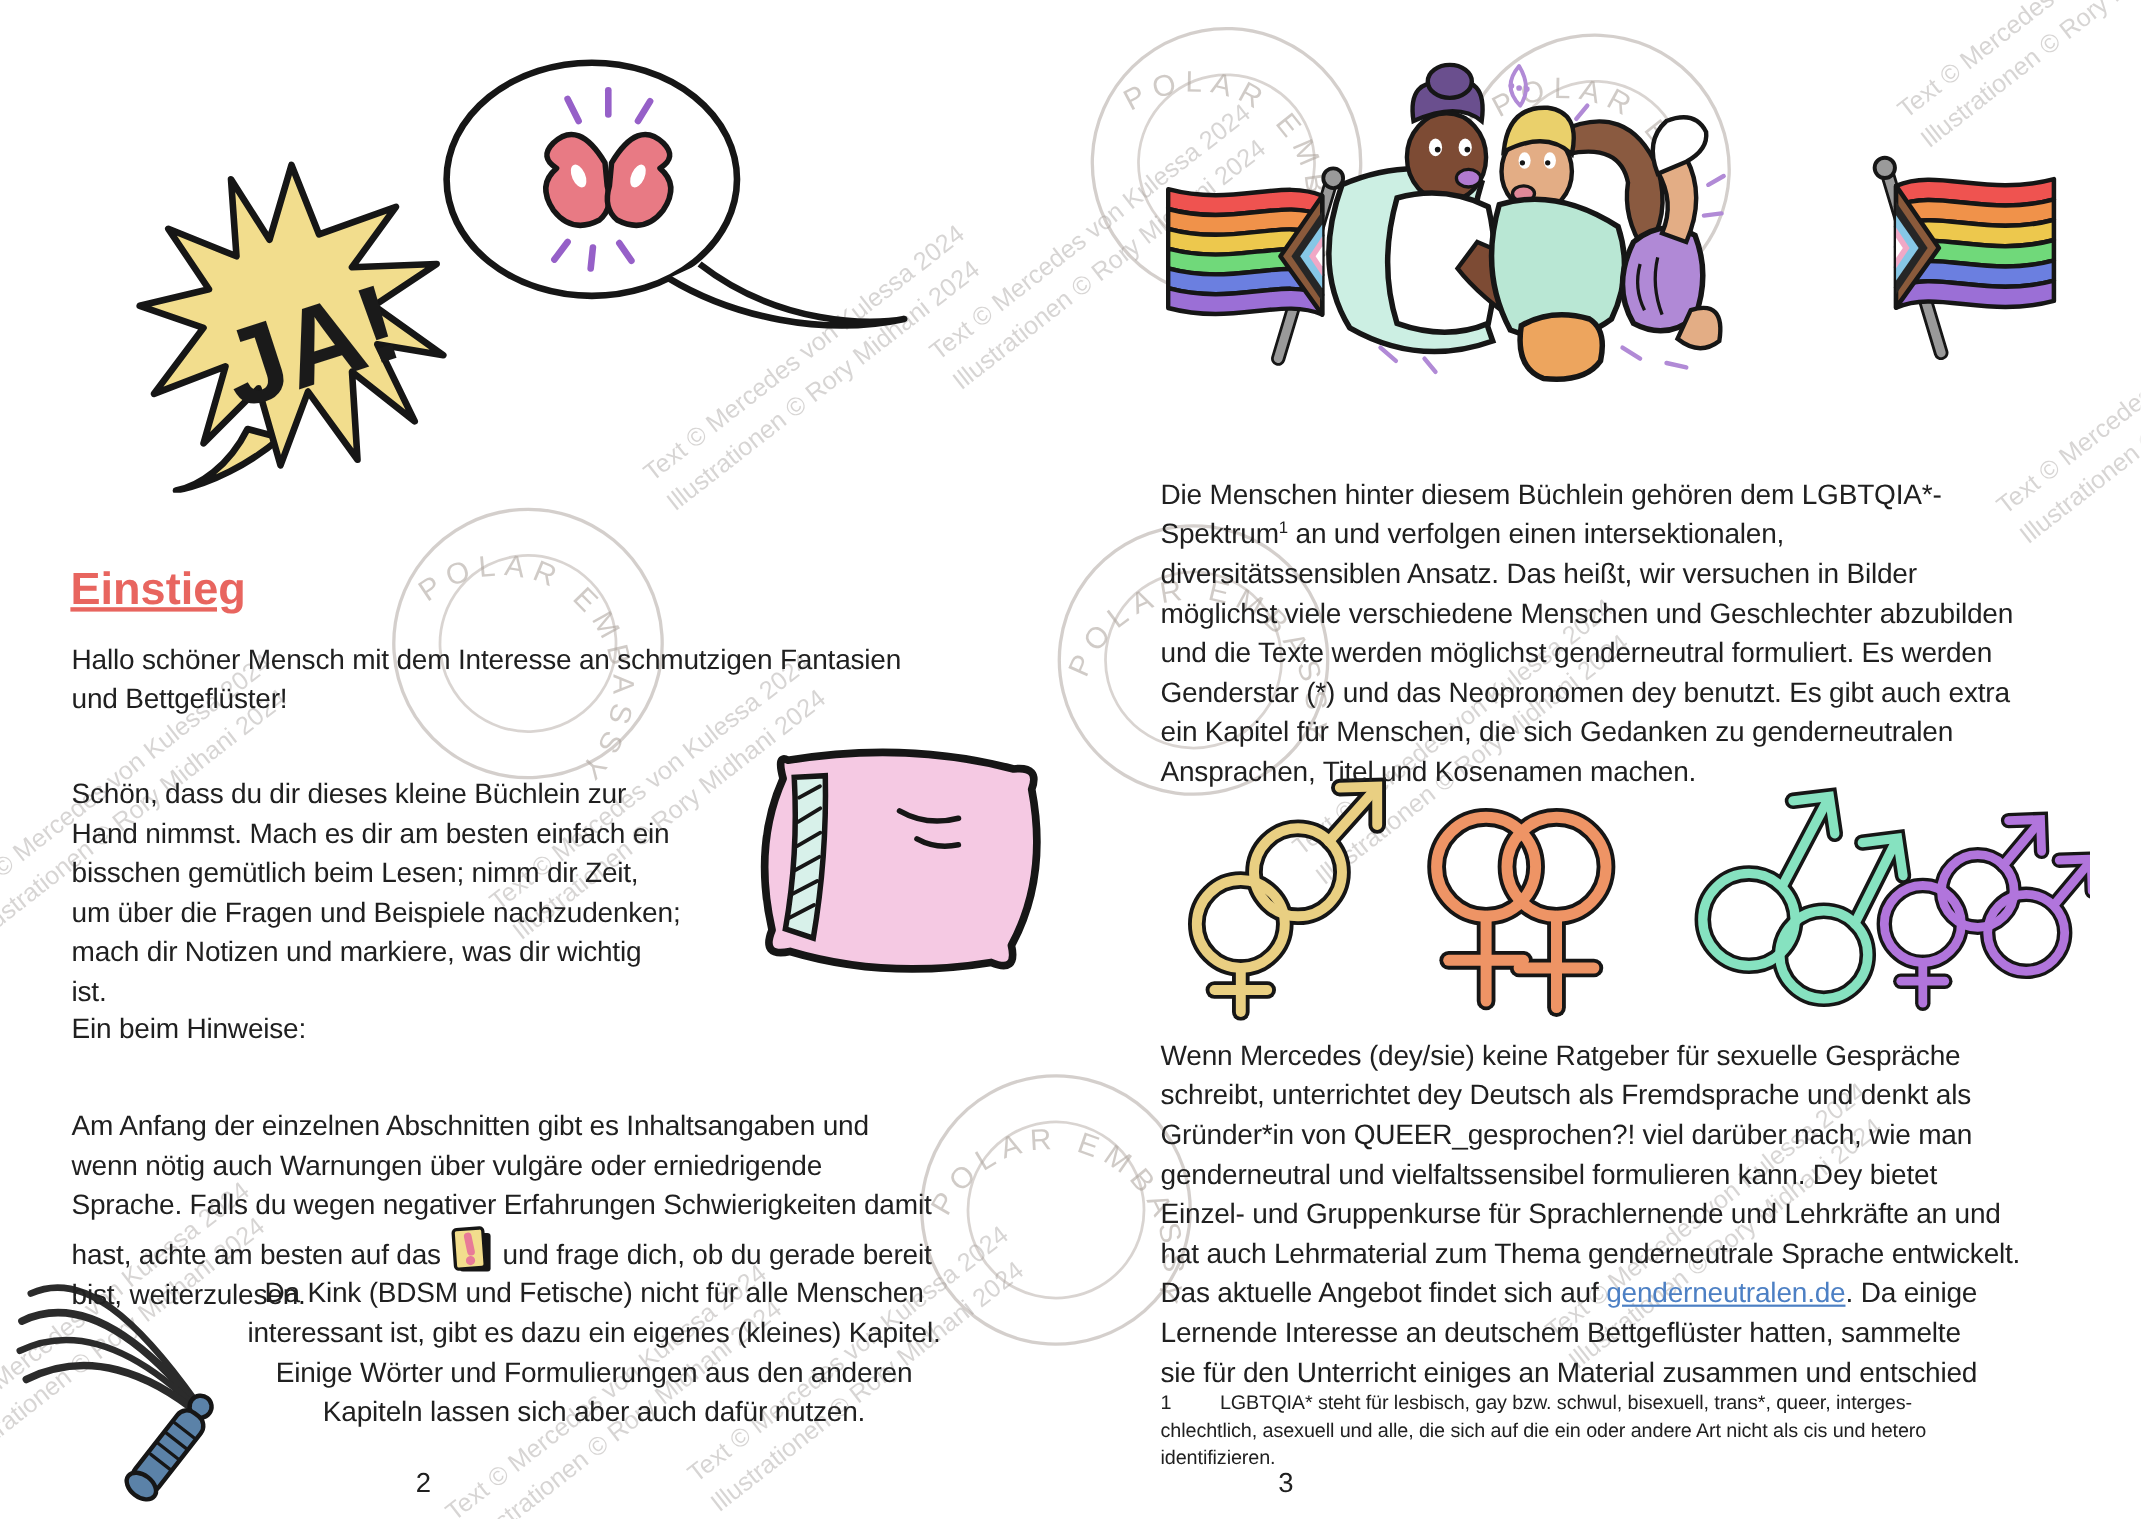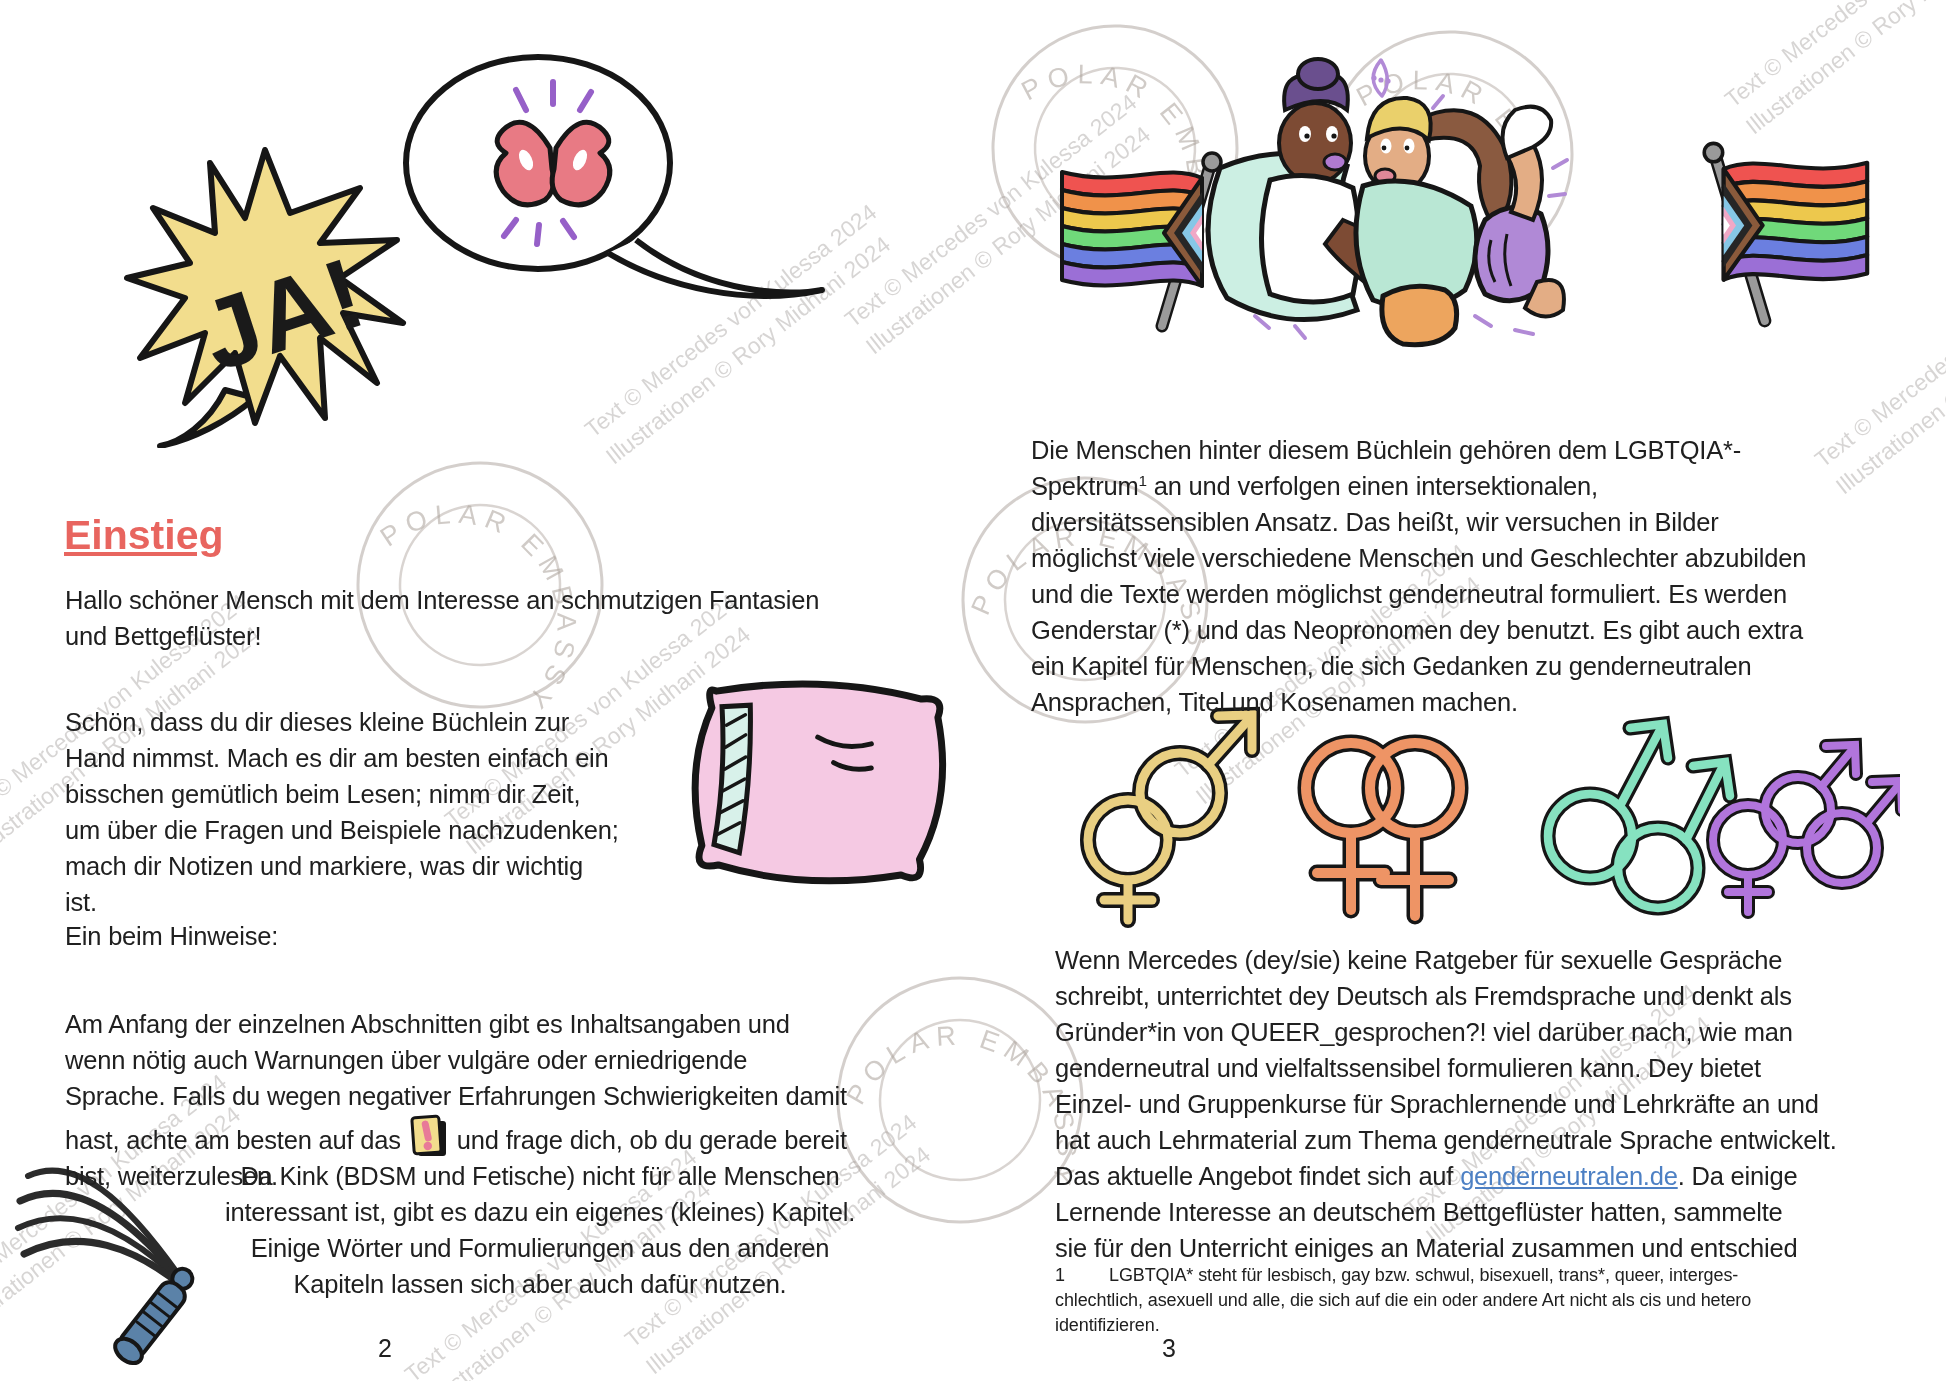--- a/index.html
+++ b/index.html
@@ -294,21 +294,21 @@
         <line x1="70" y1="268" x2="84" y2="280"></line>
           <line x1="110" y1="278" x2="120" y2="290"></line>
         <line x1="290" y1="268" x2="306" y2="278"></line>
           <line x1="330" y1="282" x2="348" y2="286"></line>
         <line x1="368" y1="120" x2="382" y2="112"></line>
           <line x1="364" y1="148" x2="380" y2="146"></line>
         <line x1="248" y1="60" x2="258" y2="48"></line>
       </g>
     </svg>
 
-    <div class="txt" style="left:1031px;top:396px;width:860px;">
+    <div class="txt" style="left:1055px;top:396px;width:860px;">
       <span>Die Menschen hinter diesem Büchlein gehören dem LGBTQIA*-
 Spektrum</span><sup>1</sup><span> an und verfolgen einen intersektionalen,
 diversitätssensiblen Ansatz. Das heißt, wir versuchen in Bilder
 möglichst viele verschiedene Menschen und Geschlechter abzubilden
 und die Texte werden möglichst genderneutral formuliert. Es werden
 Genderstar (*) und das Neopronomen dey benutzt. Es gibt auch extra
 ein Kapitel für Menschen, die sich Gedanken zu genderneutralen
 Ansprachen, Titel und Kosenamen machen.</span>
     </div>
 

